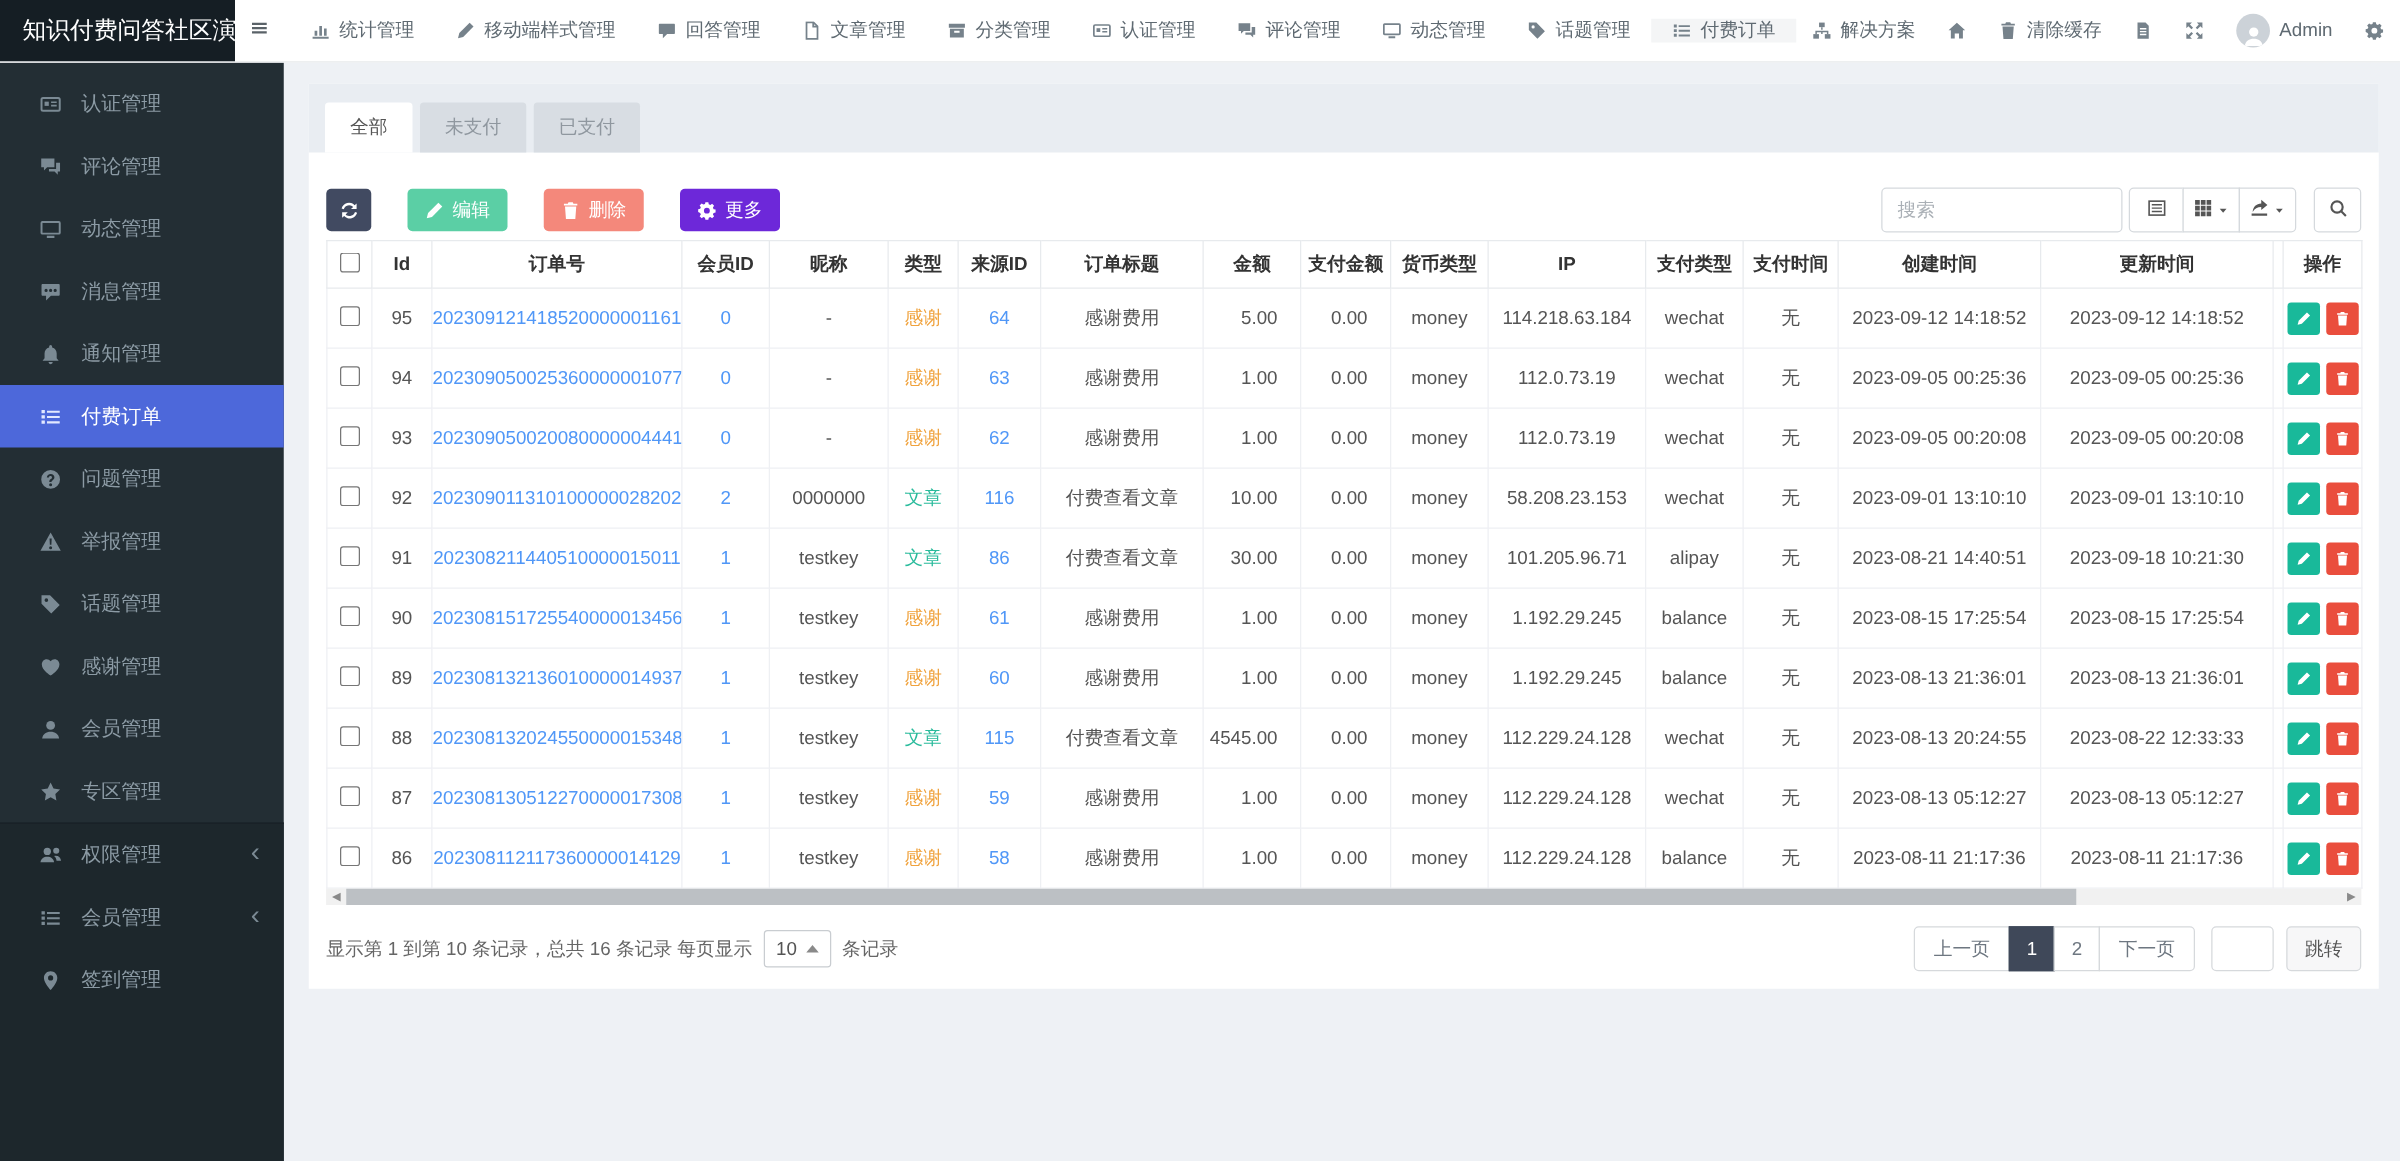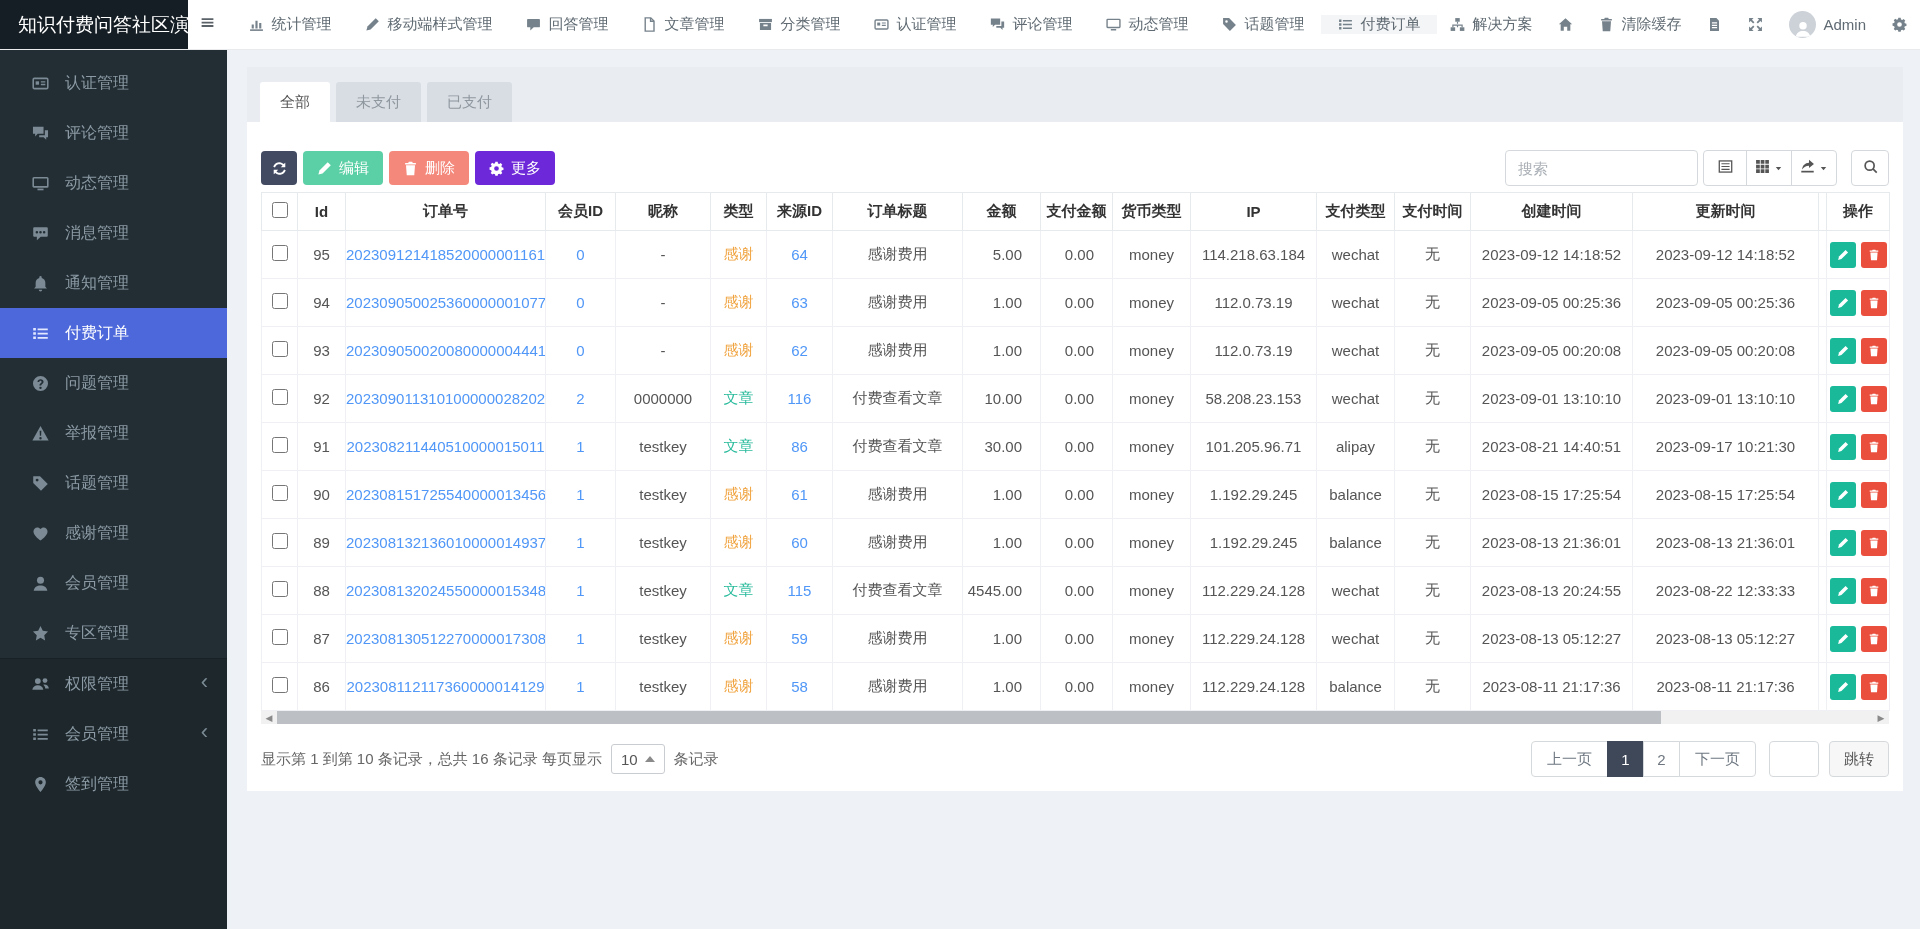--- a/index.html
+++ b/index.html
@@ -30,21 +30,21 @@
   .badge-new { position:absolute; right:16px; background:#e84c3d; color:#fff; font-size:12px; line-height:1; padding:3px 8px 4px; border-radius:9px; }
 
   
   .main { margin-left:227px; padding:17px 17px 0 20px; }
   .card { background:#fff; }
   .tabstrip { background:#e9edf2; height:55px; display:flex; align-items:flex-end; padding-left:13px; gap:6px; }
   .tab { height:40px; line-height:40px; padding:0 20px; font-size:15px; background:#d8dde3; color:#8f979f; border-radius:3px 3px 0 0; cursor:pointer; }
   .tab.active { background:#fff; color:#555; }
   .card-body { padding:0 14px 14px; }
 
-  .toolbar-row { display:flex; align-items:center; margin-top:28px; height:36px; }
+  .toolbar-row { display:flex; align-items:center; margin-top:28px; height:36px;gap:23px; }
   .btn { height:34px; border:none; border-radius:4px; color:#fff; font-size:15px; display:inline-flex; align-items:center; gap:7px; padding:0 14px; margin-right:6px; cursor:pointer; }
   .btn .icn { display:flex; }
   .btn-refresh { width:36px; padding:0; justify-content:center; background:#414a61; }
   .btn-edit { background:#5bcfa5; }
   .btn-del { background:#f4887b; }
   .btn-more { background:#6d28d9; }
   .search-area { margin-left:auto; display:flex; align-items:center; }
   .search-input { width:193px; height:36px; border:1px solid #d5d9dd; border-radius:4px; padding:0 12px; font-size:15px; color:#555; outline:none; }
   .search-input::placeholder { color:#aab0b6; }
   .view-group { display:flex; margin-left:5px; }
@@ -624,21 +624,21 @@
                 <td><span style="color:#2abb9c">文章</span></td>
                 <td><a class="cell-link">86</a></td>
                 <td>付费查看文章</td>
                 <td class="al-r">30.00</td>
                 <td class="al-r">0.00</td>
                 <td>money</td>
                 <td>101.205.96.71</td>
                 <td>alipay</td>
                 <td>无</td>
                 <td>2023-08-21 14:40:51</td>
-                <td>2023-09-17 10:21:30</td>
+                <td>2023-09-18 10:21:30</td>
                 <td></td>
                 <td><button class="act-btn act-edit">
                     <svg width="12" height="12" viewBox="0 0 14 14" fill="currentColor">
                       <path d="M10 1.1l2.9 2.9-7.7 7.7-3.9 1 1-3.9z"></path>
                     </svg>
                   </button><button class="act-btn act-del">
                     <svg width="12" height="12" viewBox="0 0 14 14" fill="currentColor">
                       <path d="M5.4.8h3.2l.5 1H12v1.4H2V1.8h2.9zM2.8 4h8.4l-.7 9.2H3.5z"></path>
                     </svg>
                   </button></td>

